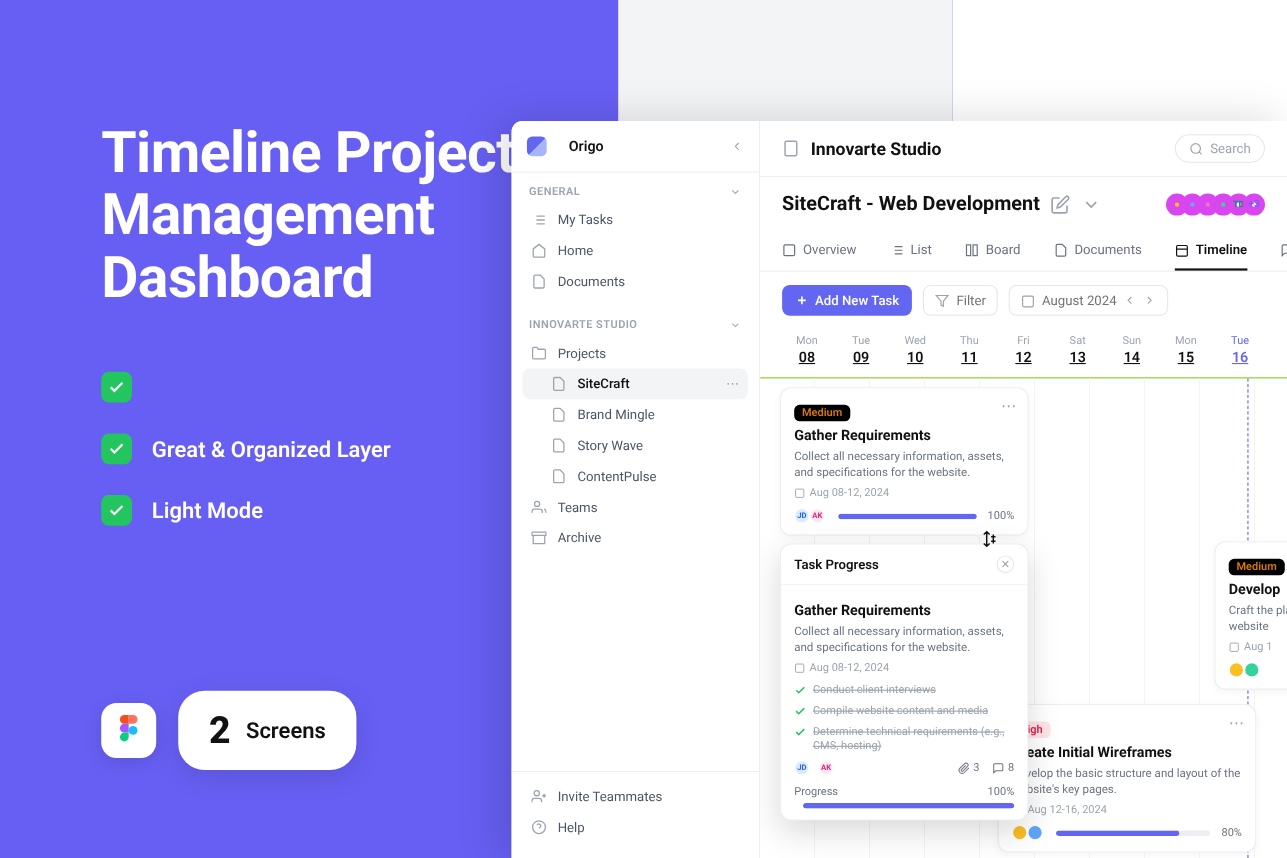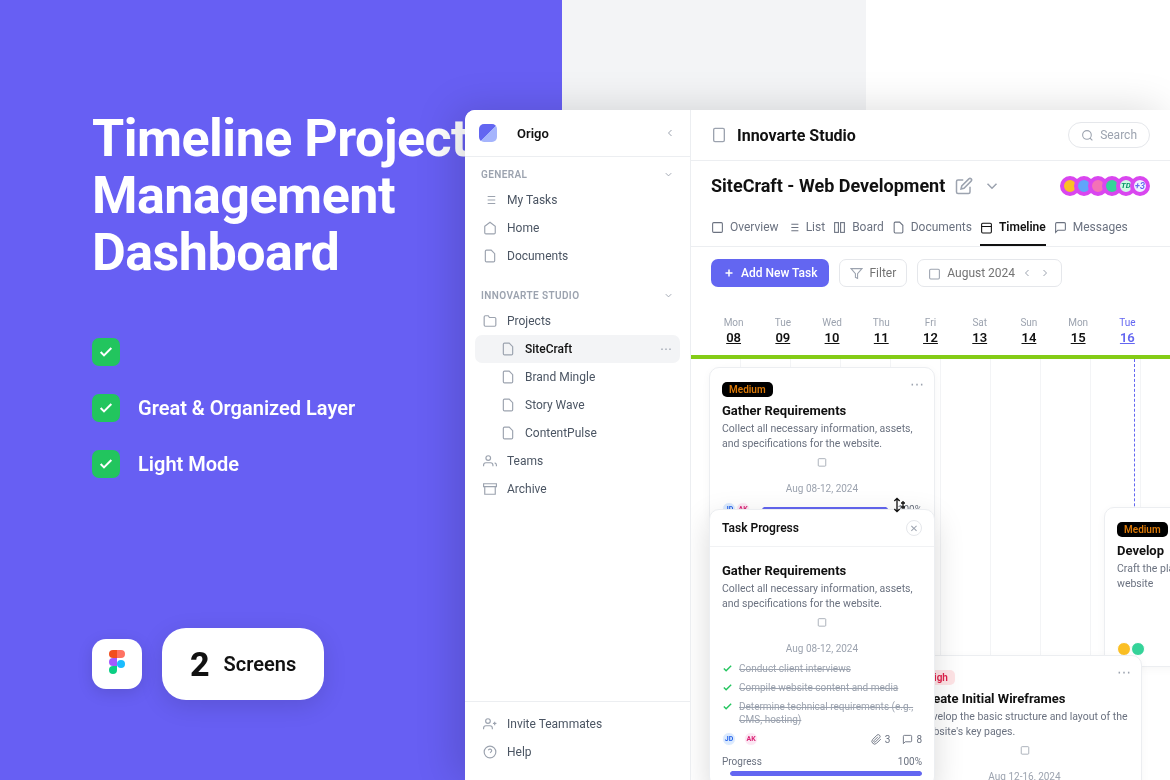--- a/index.html
+++ b/index.html
@@ -41,55 +41,55 @@
 .topbar { display: flex; align-items: center; gap: 10px; padding: 12px 20px; border-bottom: 1px solid #eceef1; }
 .topbar .ws-icon { width: 16px; height: 16px; color: #9ca3af; }
 .topbar .title { font-size: 16px; font-weight: 700; color: #111; flex: 1; }
 .search { display: flex; align-items: center; gap: 6px; border: 1px solid #e5e7eb; border-radius: 18px; padding: 5px 12px; color: #9ca3af; font-size: 12px; }
 
 .project-header { padding: 14px 20px 0; }
 .project-title-row { display: flex; align-items: center; gap: 10px; }
 .project-title { font-size: 18px; font-weight: 700; color: #111; }
 .icon-btn { width: 18px; height: 18px; color: #9ca3af; }
 .avatars { margin-left: auto; display: flex; align-items: center; }
-.avatar { width: 20px; height: 20px; border-radius: 50%; border: 4px solid #d946ef; margin-left: -6px; font-style: italic; }
+.avatar { width: 20px; height: 20px; border-radius: 50%; border: 8px solid #d946ef; margin-left: -6px; }
 .avatar.more { background: #eef2ff; color: #6366f1; font-size: 9px; font-weight: 600; display: flex; align-items: center; justify-content: center; }
 .avatar.td { background: #d1fae5; color: #059669; font-size: 8px; font-weight: 700; display: flex; align-items: center; justify-content: center; }
 
-.tabs { display: flex; gap: 8px; padding: 0 20px; margin-top: 14px; border-bottom: 1px solid #eceef1; align-items: flex-end; }
+.tabs { display: flex; gap: 30px; padding: 0 20px; margin-top: 14px; border-bottom: 1px solid #eceef1; align-items: flex-end; }
 .tab { display: flex; align-items: center; gap: 6px; font-size: 12px; color: #6b7280; padding: 10px 0; cursor: pointer; border-bottom: 2px solid transparent; }
 .tab.active { color: #111; border-bottom-color: #111; font-weight: 600; }
 .tab .icon { width: 13px; height: 13px; }
 
 .toolbar { display: flex; align-items: center; gap: 10px; padding: 12px 20px; }
 .btn-primary { display: flex; align-items: center; gap: 6px; background: #6366f1; color: #fff; border: none; border-radius: 7px; padding: 7px 12px; font-size: 12px; font-weight: 500; cursor: pointer; }
 .btn-outline { display: flex; align-items: center; gap: 6px; background: #fff; color: #737373; border: 1px solid #e5e7eb; border-radius: 7px; padding: 6px 10px; font-size: 12px; cursor: pointer; }
 .btn-outline .icon { width: 13px; height: 13px; color: #9ca3af; }
 .month-picker .chev { width: 12px; height: 12px; color: #9ca3af; }
 
 .timeline { flex: 1; overflow: hidden; display: flex; flex-direction: column; position: relative; }
-.days { display: flex; padding: 0 18px; border-bottom: 4px solid #84cc16; margin-top: 12px; }
+.days { display: flex; padding: 0 18px; border-bottom: 1px solid #84cc16; }
 .day { width: 50px; text-align: center; padding: 6px 0 10px; }
 .day .dow { font-size: 10px; color: #9ca3af; }
 .day .num { font-size: 13px; font-weight: 600; color: #111; margin-top: 2px; text-decoration: underline; }
 .day.today .dow, .day.today .num { color: #6366f1; }
 .timeline-body { position: relative; flex: 1; padding: 12px 18px; background-image: repeating-linear-gradient(to right, transparent 0, transparent 49px, #f3f4f6 49px, #f3f4f6 50px); }
 .today-line { position: absolute; top: 0; bottom: 0; width: 1px; border-left: 1px dashed #6366f1; left: 443px; }
 
 .task-card { position: absolute; background: #fff; border: 1px solid #eceef1; border-radius: 10px; padding: 10px 12px; box-shadow: 0 2px 8px rgba(0,0,0,.04); }
 .task-card.card1 { left: 18px; top: 8px; width: 226px; }
 .task-card.card3 { left: 413px; top: 148px; width: 200px; }
 .task-card.card4 { left: 216px; top: 296px; width: 235px; }
 
 .badge { display: inline-block; font-size: 10px; font-weight: 600; padding: 2px 7px; border-radius: 5px; }
 .badge.medium { background: #000000; color: #d97706; }
 .badge.high { background: #ffe4e6; color: #e11d48; }
 .card-title { font-size: 13px; font-weight: 700; color: #111; margin-top: 6px; }
 .card-desc { font-size: 10.5px; color: #6b7280; margin-top: 4px; line-height: 1.4; }
-.card-date { display: flex; align-items: center; gap: 16px; font-size: 10px; color: #9ca3af; margin-top: 6px; flex-direction: column; }
+.card-date { display: flex; align-items: flex-start; gap: 4px; font-size: 10px; color: #9ca3af; margin-top: 6px; }
 .card-footer { display: flex; align-items: center; margin-top: 8px; gap: 4px; }
 .mini-avatar { width: 14px; height: 14px; border-radius: 50%; font-size: 7px; font-weight: 700; display: flex; align-items: center; justify-content: center; border: 1px solid #fff; }
 .mini-avatar.jd { background: #dbeafe; color: #2563eb; }
 .mini-avatar.ak { background: #fce7f3; color: #db2777; margin-left: -4px; }
 .progress-bar { flex: 1; height: 5px; background: #eceef1; border-radius: 3px; margin-left: 8px; overflow: hidden; }
 .progress-fill { height: 100%; background: #6366f1; border-radius: 3px; }
 .progress-pct { font-size: 10px; color: #6b7280; margin-left: 6px; }
 .card-menu { position: absolute; top: 8px; right: 10px; color: #9ca3af; font-size: 14px; }
 
 .popup { position: absolute; left: 18px; top: 150px; width: 226px; background: #fff; border: 1px solid #eceef1; border-radius: 10px; box-shadow: 0 10px 30px rgba(0,0,0,.15); z-index: 5; }

